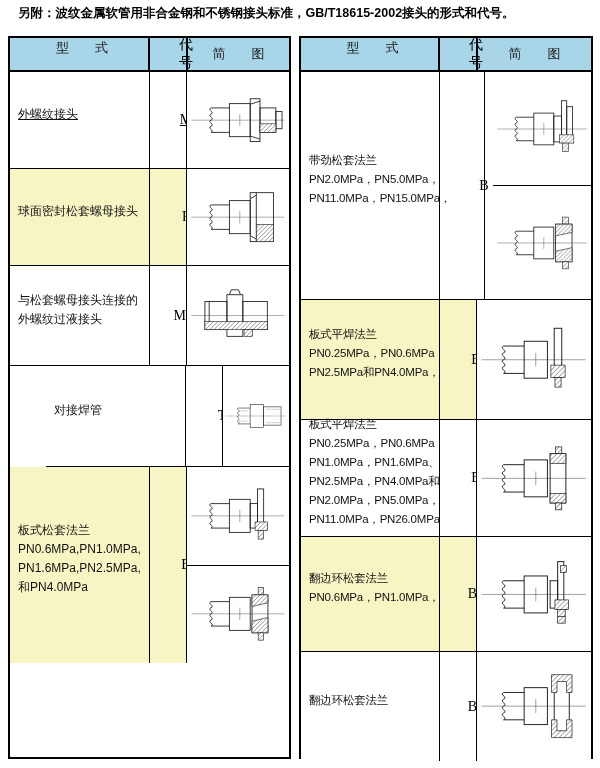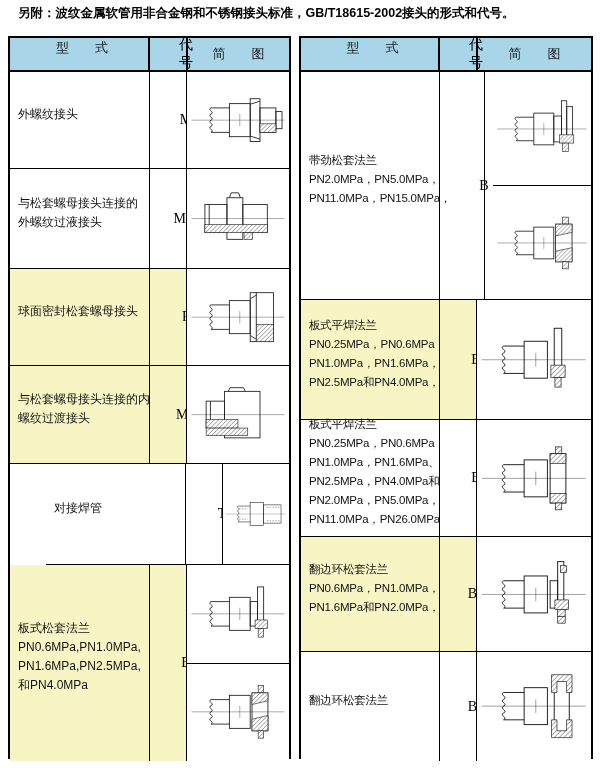--- a/index.html
+++ b/index.html
@@ -64,40 +64,63 @@
 
 <div id="page" style="background: rgb(255, 255, 255);">
   <div class="title">另附：波纹金属软管用非合金钢和不锈钢接头标准，GB/T18615-2002接头的形式和代号。</div>
   <div id="tables">
       <div class="tbl tbl-left">
         <div class="hrow">
           <div class="hcell c-type">型　　式</div>
           <div class="hcell c-code">代号</div>
           <div class="hcell c-diag" style="flex: 1 1 0%; display: flex;">简　　图</div>
         </div>
-        <div class="row" style="height: 97px;">
+        <div class="row" style="height: 97px; text-decoration: underline;">
           <div class="cell c-type">
             <div class="tline">外螺纹接头</div>
           </div>
           <div class="cell c-code">M</div>
           <div class="cell c-diag">
             <div class="dsub">
               <svg viewBox="0 0 160 100" preserveAspectRatio="xMidYMid meet">
                 <line class="cl" x1="4" y1="50" x2="156" y2="50"></line>
                 <path class="ln" d="M36,30 c-7,3 7,7 0,10 c-7,3 7,7 0,10 c-7,3 7,7 0,10 c-7,3 7,7 0,10"></path>
                 <line class="ln" x1="36" y1="30" x2="66" y2="30"></line>
                 <line class="ln" x1="36" y1="70" x2="66" y2="70"></line>
                 <rect class="ln" x="66" y="23" width="34" height="54"></rect>
                 <line class="cl" x1="83" y1="40" x2="83" y2="60"></line>
                 <rect class="ln" x="100" y="15" width="16" height="70"></rect>
                 <line class="ln" x1="100" y1="24" x2="116" y2="19"></line>
                 <line class="ln" x1="100" y1="76" x2="116" y2="81"></line>
                 <rect class="ln" x="116" y="30" width="26" height="40"></rect>
                 <rect class="ln" x="142" y="36" width="10" height="28"></rect>
                 <rect class="hz" x="116" y="56" width="26" height="14"></rect>
+              </svg>
+            </div>
+          </div>
+        </div>
+        <div class="row" style="height: 97px;">
+          <div class="cell c-type hl">
+            <div class="tline">球面密封松套螺母接头</div>
+          </div>
+          <div class="cell c-code hl">F</div>
+          <div class="cell c-diag">
+            <div class="dsub">
+              <svg viewBox="0 0 160 100" preserveAspectRatio="xMidYMid meet">
+                <line class="cl" x1="4" y1="50" x2="156" y2="50"></line>
+                <path class="ln" d="M36,30 c-7,3 7,7 0,10 c-7,3 7,7 0,10 c-7,3 7,7 0,10 c-7,3 7,7 0,10"></path>
+                <line class="ln" x1="36" y1="30" x2="66" y2="30"></line>
+                <line class="ln" x1="36" y1="70" x2="66" y2="70"></line>
+                <rect class="ln" x="66" y="23" width="34" height="54"></rect>
+                <line class="cl" x1="83" y1="40" x2="83" y2="60"></line>
+                <rect class="ln" x="100" y="10" width="38" height="80"></rect>
+                <line class="ln" x1="110" y1="10" x2="110" y2="90"></line>
+                <line class="ln" x1="100" y1="20" x2="110" y2="14"></line>
+                <line class="ln" x1="100" y1="80" x2="110" y2="86"></line>
+                <rect class="hz" x="110" y="62" width="28" height="28"></rect>
               </svg>
             </div>
           </div>
         </div>
         <div class="row" style="height: 100px;">
           <div class="cell c-type">
             <div class="tline">与松套螺母接头连接的</div>
             <div class="tline">外螺纹过液接头</div>
           </div>
           <div class="cell c-code">MM</div>
@@ -109,63 +132,20 @@
                 <line class="ln" x1="33" y1="27" x2="33" y2="73"></line>
                 <rect class="ln" x="62" y="16" width="26" height="68"></rect>
                 <path class="ln" d="M66,16 l3,-8 h12 l3,8"></path>
                 <rect class="ln" x="88" y="27" width="40" height="46"></rect>
                 <rect class="hz" x="26" y="60" width="102" height="13"></rect>
                 <rect class="hz" x="90" y="73" width="14" height="11"></rect>
               </svg>
             </div>
           </div>
         </div>
-        <div class="row" style="height: 97px;">
-          <div class="cell c-type hl">
-            <div class="tline">球面密封松套螺母接头</div>
-          </div>
-          <div class="cell c-code hl">F</div>
-          <div class="cell c-diag">
-            <div class="dsub">
-              <svg viewBox="0 0 160 100" preserveAspectRatio="xMidYMid meet">
-                <line class="cl" x1="4" y1="50" x2="156" y2="50"></line>
-                <path class="ln" d="M36,30 c-7,3 7,7 0,10 c-7,3 7,7 0,10 c-7,3 7,7 0,10 c-7,3 7,7 0,10"></path>
-                <line class="ln" x1="36" y1="30" x2="66" y2="30"></line>
-                <line class="ln" x1="36" y1="70" x2="66" y2="70"></line>
-                <rect class="ln" x="66" y="23" width="34" height="54"></rect>
-                <line class="cl" x1="83" y1="40" x2="83" y2="60"></line>
-                <rect class="ln" x="100" y="10" width="38" height="80"></rect>
-                <line class="ln" x1="110" y1="10" x2="110" y2="90"></line>
-                <line class="ln" x1="100" y1="20" x2="110" y2="14"></line>
-                <line class="ln" x1="100" y1="80" x2="110" y2="86"></line>
-                <rect class="hz" x="110" y="62" width="28" height="28"></rect>
-              </svg>
-            </div>
-          </div>
-        </div>
-        <div class="row" style="height: 98px;">
-          <div class="cell c-type hl">
-            <div class="tline">与松套螺母接头连接的内</div>
-            <div class="tline">螺纹过渡接头</div>
-          </div>
-          <div class="cell c-code hl">MF</div>
-          <div class="cell c-diag">
-            <div class="dsub">
-              <svg viewBox="0 0 160 100" preserveAspectRatio="xMidYMid meet">
-                <line class="cl" x1="4" y1="50" x2="156" y2="50"></line>
-                <rect class="ln" x="28" y="28" width="30" height="44"></rect>
-                <line class="ln" x1="35" y1="28" x2="35" y2="72"></line>
-                <rect class="ln" x="58" y="12" width="58" height="76"></rect>
-                <path class="ln" d="M64,12 l3,-6 h22 l3,6"></path>
-                <rect class="hz" x="28" y="58" width="52" height="14"></rect>
-                <rect class="hz" x="28" y="72" width="68" height="12"></rect>
-              </svg>
-            </div>
-          </div>
-        </div>
         <div class="row" style="height: 101px; margin-left: 36px;">
           <div class="cell c-type">
             <div class="tline">对接焊管</div>
           </div>
           <div class="cell c-code">T</div>
           <div class="cell c-diag">
             <div class="dsub">
               <svg viewBox="0 0 160 100" preserveAspectRatio="xMidYMid meet">
                 <line class="cl" x1="4" y1="50" x2="156" y2="50"></line>
                 <path class="ln" d="M36,30 c-7,3 7,7 0,10 c-7,3 7,7 0,10 c-7,3 7,7 0,10 c-7,3 7,7 0,10"></path>
@@ -265,21 +245,20 @@
                 <path class="hz" d="M103,64 l28,-6 v24 h-28 z"></path>
                 <rect class="hz" x="115" y="82" width="10" height="12"></rect>
               </svg>
             </div>
           </div>
         </div>
         <div class="row" style="height: 120px;">
           <div class="cell c-type hl">
             <div class="tline">板式平焊法兰</div>
             <div class="tline">PN0.25MPa，PN0.6MPa，</div>
-            <div class="tline">PN1.0MPa，PN1.6MPa，</div>
             <div class="tline">PN2.5MPa和PN4.0MPa，</div>
           </div>
           <div class="cell c-code hl">B</div>
           <div class="cell c-diag">
             <div class="dsub">
               <svg viewBox="0 0 160 100" preserveAspectRatio="xMidYMid meet">
                 <line class="cl" x1="4" y1="50" x2="156" y2="50"></line>
                 <path class="ln" d="M36,30 c-7,3 7,7 0,10 c-7,3 7,7 0,10 c-7,3 7,7 0,10 c-7,3 7,7 0,10"></path>
                 <line class="ln" x1="36" y1="30" x2="66" y2="30"></line>
                 <line class="ln" x1="36" y1="70" x2="66" y2="70"></line>
@@ -317,21 +296,20 @@
                 <rect class="hz" x="104" y="72" width="23" height="14"></rect>
                 <rect class="hz" x="112" y="86" width="9" height="10"></rect>
               </svg>
             </div>
           </div>
         </div>
         <div class="row" style="height: 115px;">
           <div class="cell c-type hl">
             <div class="tline">翻边环松套法兰</div>
             <div class="tline">PN0.6MPa，PN1.0MPa，</div>
-            <div class="tline">PN1.6MPa和PN2.0MPa，</div>
           </div>
           <div class="cell c-code hl">B1</div>
           <div class="cell c-diag">
             <div class="dsub">
               <svg viewBox="0 0 160 100" preserveAspectRatio="xMidYMid meet">
                 <line class="cl" x1="4" y1="50" x2="156" y2="50"></line>
                 <path class="ln" d="M36,30 c-7,3 7,7 0,10 c-7,3 7,7 0,10 c-7,3 7,7 0,10 c-7,3 7,7 0,10"></path>
                 <line class="ln" x1="36" y1="30" x2="66" y2="30"></line>
                 <line class="ln" x1="36" y1="70" x2="66" y2="70"></line>
                 <rect class="ln" x="66" y="23" width="34" height="54"></rect>

